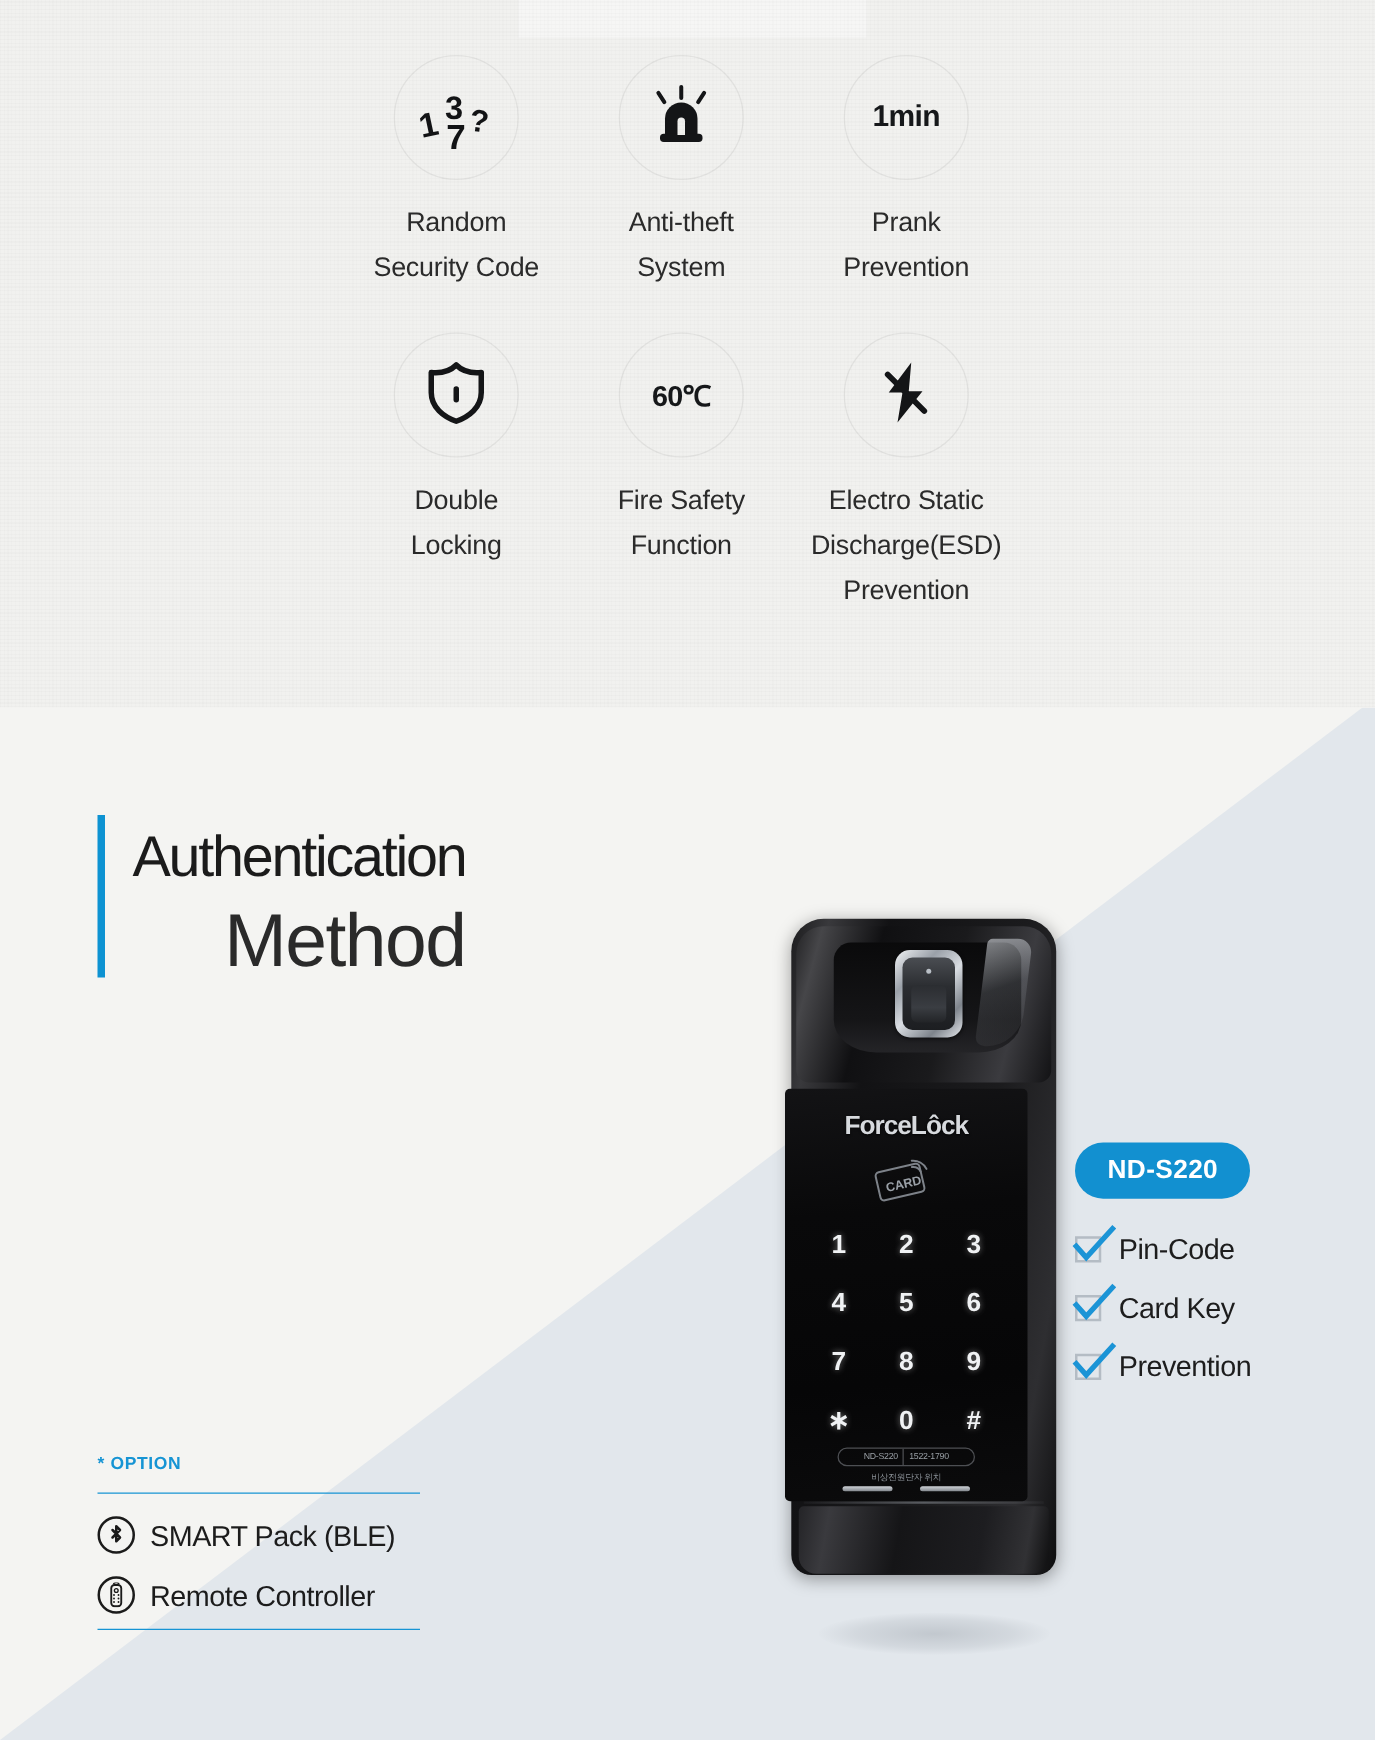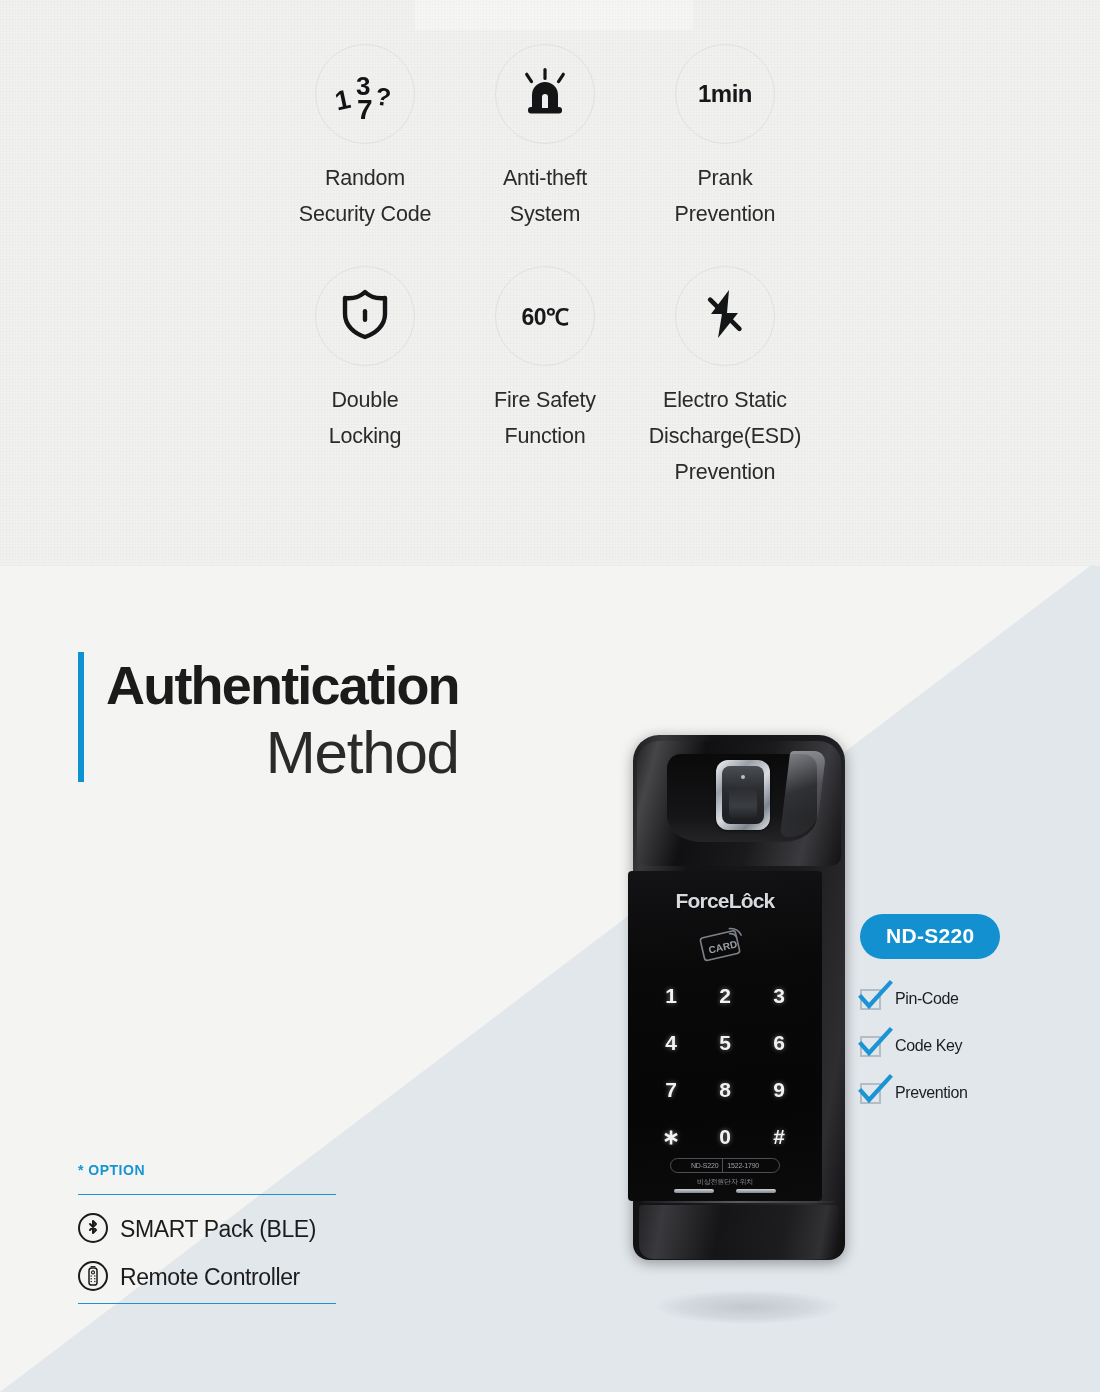--- a/index.html
+++ b/index.html
@@ -69,21 +69,21 @@
 
   #auth-heading {
     position: absolute; left: 78px; top: 86px;
     display: flex; align-items: stretch;
   }
   #auth-bar {
     width: 6px; background: #0d92d2; margin-right: 22px;
     height: 130px;
   }
   #auth-title-main {
-    font-size: 54px; font-weight: 700; color: #1b1b1b;
+    font-size: 46px; font-weight: 400; color: #1b1b1b;
     line-height: 66px; letter-spacing: -1.8px;
   }
   #auth-title-sub {
     font-size: 60px; font-weight: 300; color: #2a2a2a;
     line-height: 66px; letter-spacing: -1.2px; margin-top: 2px; text-align: right;
   }
 
   
   #model-badge {
     position: absolute; left: 860px; top: 914px;
@@ -97,21 +97,21 @@
   }
   .check-row {
     display: flex; align-items: center; height: 42px; margin-bottom: 5px;
   }
   .check-box {
     position: relative; width: 21px; height: 21px;
     border: 2.5px solid #b4bcc4; background: transparent;
     margin-right: 14px; flex: none;
   }
   .check-box svg { position: absolute; left: -3px; top: -9px; overflow: visible; }
-  .check-label { font-size: 16px; color: #1d1d1d; letter-spacing: -0.4px; }
+  .check-label { font-size: 23px; color: #1d1d1d; letter-spacing: -0.4px; }
 
   
   #option-block { position: absolute; left: 78px; top: 1162px; width: 258px; }
   #option-title {
     color: #1694d4; font-size: 14px; letter-spacing: 0.5px; font-weight: 700;
   }
   #option-rule-top { border-top: 1.6px solid #1694d4; margin-top: 16px; }
   #option-rule-bottom { border-top: 1.6px solid #1694d4; margin-top: 12px; }
   .option-row { display: flex; align-items: flex-end; height: 48px; }
   .option-icon {
@@ -393,21 +393,21 @@
         </svg>
       </span>
       <span class="check-label">Pin-Code</span>
     </div>
     <div class="check-row">
       <span class="check-box">
         <svg width="34" height="34" viewBox="0 0 34 34">
           <path d="M2 15 L10 24 L31 1" fill="none" stroke="#1b94d6" stroke-width="4.2" stroke-linecap="square"></path>
         </svg>
       </span>
-      <span class="check-label">Code Key</span>
+      <span class="check-label">Card Key</span>
     </div>
     <div class="check-row">
       <span class="check-box">
         <svg width="34" height="34" viewBox="0 0 34 34">
           <path d="M2 15 L10 24 L31 1" fill="none" stroke="#1b94d6" stroke-width="4.2" stroke-linecap="square"></path>
         </svg>
       </span>
       <span class="check-label">Prevention</span>
     </div>
   </div>

